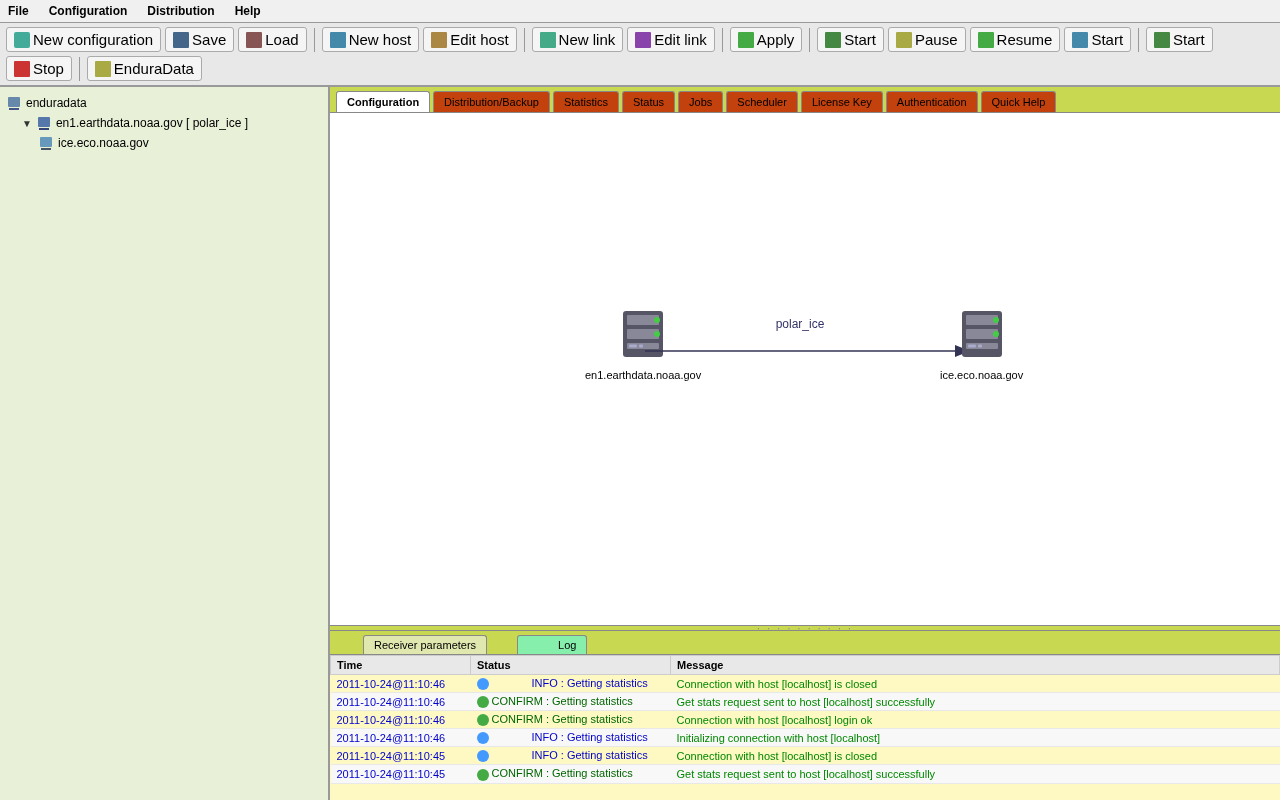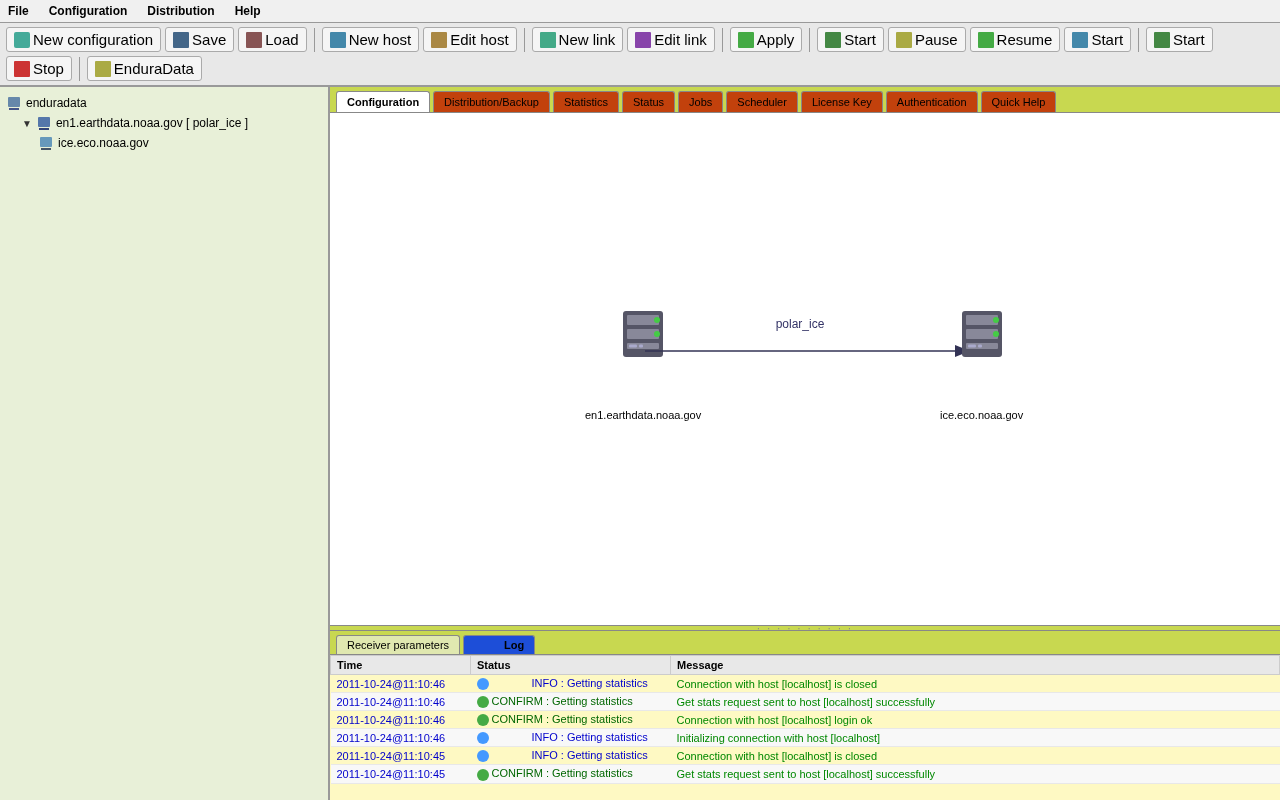--- a/index.html
+++ b/index.html
@@ -48,35 +48,35 @@
 
     
     .tabs-bar { background: #c8d850; border-bottom: 1px solid #888; padding: 4px 6px 0; display: flex; gap: 3px; }
     .tab { padding: 4px 10px; border: 1px solid #888; border-bottom: none; border-radius: 3px 3px 0 0; background: #c2410c; cursor: pointer; font-size: 11px; }
     .tab.active { background: white; font-weight: bold; }
 
     
     .content-area { flex: 1; background: white; position: relative; overflow: hidden; min-height: 0; }
     .diagram-area { width: 100%; height: 100%; position: relative; display: flex; align-items: center; justify-content: center; }
     .diagram-inner { position: relative; width: 500px; height: 120px; }
-    .host-node { position: absolute; display: flex; flex-direction: column; align-items: center; gap: 40px; }
+    .host-node { position: absolute; display: flex; flex-direction: column; align-items: center; }
     .host-node .host-label { font-size: 11px; margin-top: 4px; text-align: center; }
 
     
     .server-svg { width: 48px; height: 56px; }
 
     
     .resize-handle { height: 6px; background: #c8d850; border-top: 1px solid #888; border-bottom: 1px solid #888; cursor: row-resize; display: flex; align-items: center; justify-content: center; }
     .resize-dots { color: #888; letter-spacing: 2px; font-size: 10px; }
 
     
     .bottom-panel { height: 200px; display: flex; flex-direction: column; background: #f0f0f0; }
     .bottom-tabs { background: #c8d850; border-bottom: 1px solid #888; padding: 4px 6px 0; display: flex; gap: 3px; }
-    .bottom-tab { padding: 3px 10px; border: 1px solid #888; border-bottom: none; border-radius: 3px 3px 0 0; background: #e0e8b0; cursor: pointer; font-size: 11px; }
-    .bottom-tab.active { background: #1d4ed8; font-weight: bold; padding-left: 40px; }
+    .bottom-tab { padding: 3px 10px; border: 1px solid #888; border-bottom: none; border-radius: 3px 3px 0 0; background: #e0e8b0; cursor: pointer; font-size: 11px; margin-left: 27px; }
+    .bottom-tab.active { background: #86efac; font-weight: normal; padding-left: 40px; }
 
     
     .log-table-wrap { flex: 1; overflow-y: auto; background: #fef9c3; }
     .log-table { width: 100%; border-collapse: collapse; font-size: 11px; }
     .log-table th { background: #e8e8e8; border: 1px solid #ccc; padding: 3px 6px; text-align: left; font-weight: bold; position: sticky; top: 0; }
     .log-table td { border-bottom: 1px solid #e8e8e8; padding: 2px 6px; }
     .log-table tr:nth-child(even) { background: #f8f8f8; }
     .time-col { color: #0000cc; white-space: nowrap; width: 140px; }
     .status-col { white-space: nowrap; width: 200px; }
     .msg-col { color: #008800; }

